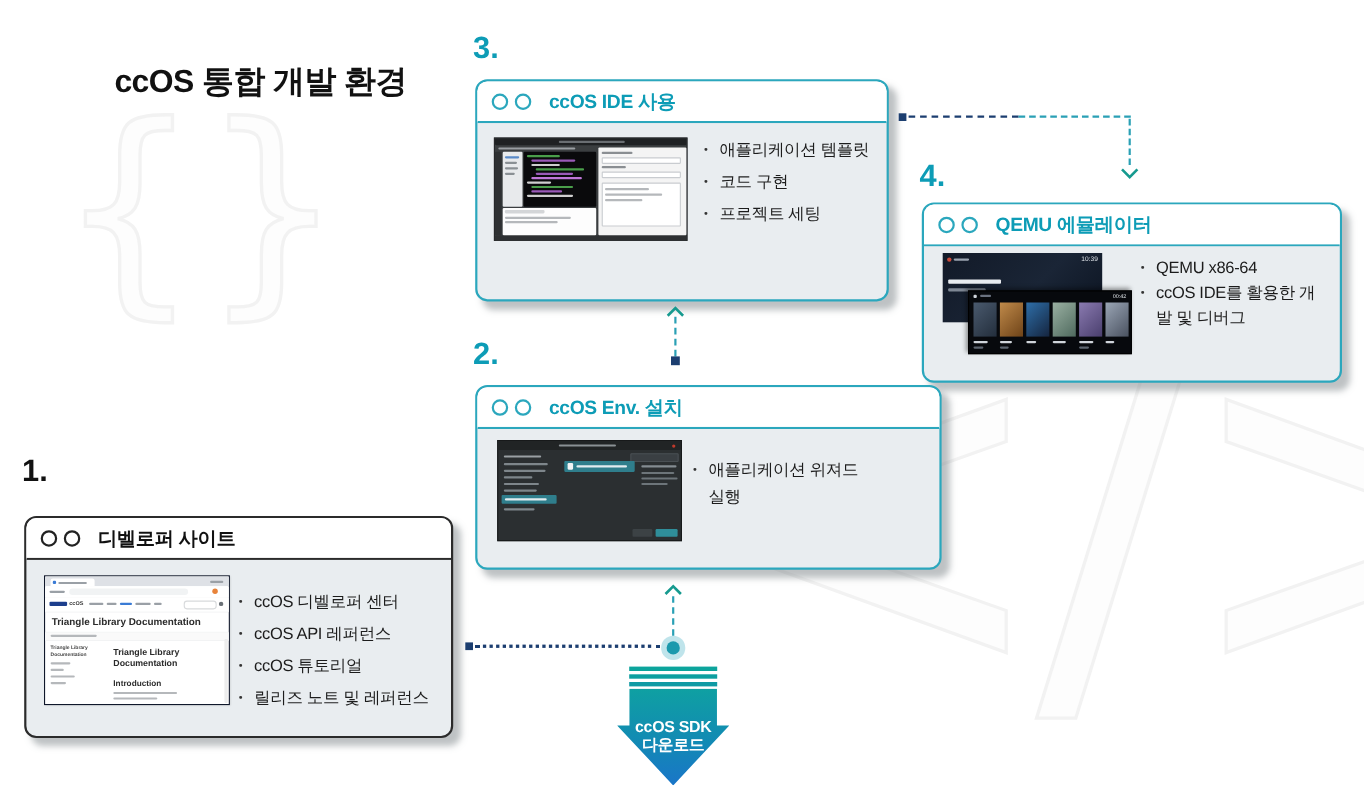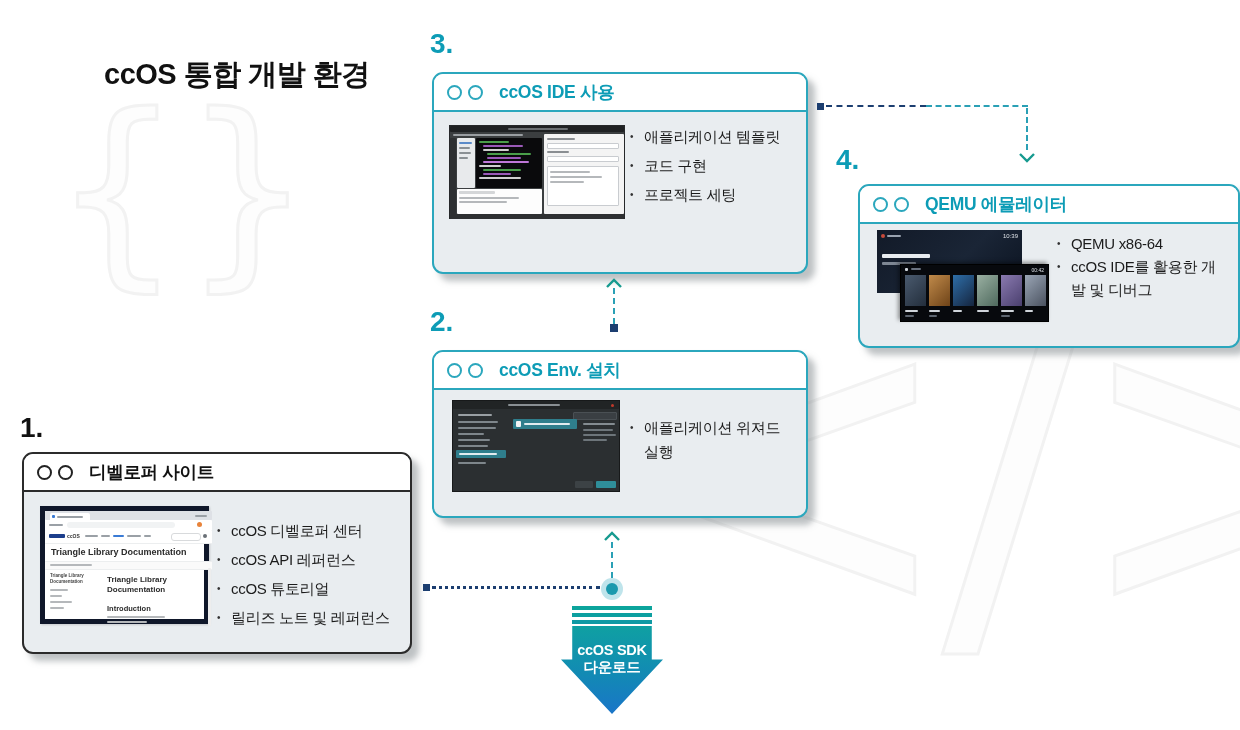--- a/index.html
+++ b/index.html
@@ -35,26 +35,26 @@
   .hdash-n2{position:absolute;border-top:2px dashed #1c3e70;z-index:2;}
   .vdash{position:absolute;border-left:2px dashed #2aa0b5;z-index:2;}
   .chev{position:absolute;z-index:2;}
   .halo{position:absolute;width:22px;height:22px;border-radius:50%;background:rgba(43,167,189,.3);z-index:2;}
   .hdot{position:absolute;width:12px;height:12px;border-radius:50%;background:#1b99ad;z-index:3;}
   
   .dl-bar{position:absolute;z-index:2;}
   #dl-arrow{position:absolute;left:561px;top:626px;width:102px;height:88px;z-index:2;
             background:linear-gradient(180deg,#0fa0a2 0%,#128ab4 55%,#1a75c8 100%);
             clip-path:polygon(11% 0,89% 0,89% 38%,100% 38%,50% 100%,0 38%,11% 38%);
-            color:#fff;text-align:center;font-size:14.5px;font-weight:700;line-height:17px;padding-top:16px;box-sizing:border-box;letter-spacing:-0.3px;}
+            color:#fff;text-align:center;font-size:14.5px;font-weight:700;line-height:17px;padding-top:27px;box-sizing:border-box;letter-spacing:-0.3px;}
   
   .thumb{position:absolute;box-sizing:border-box;}
   .b{position:absolute;display:block;height:3px;background:#c9ccd0;border-radius:1px;}
   
-  #thumb-browser{background:#fff;border:5px solid #0f172a;box-shadow:1px 1px 2px rgba(0,0,0,.15);}
+  #thumb-browser{background:#fff;border:1px solid #0f172a;box-shadow:1px 1px 2px rgba(0,0,0,.15);}
   
   #thumb-ide{background:#3b3e40;border:1px solid #26282a;}
   
   #thumb-installer{background:#2b2f31;border:1px solid #17191a;}
   
   .emu{position:absolute;box-sizing:border-box;}
   #emu-back{background:linear-gradient(135deg,#121a28 0%,#1a2536 55%,#0b1320 100%);}
   #emu-front{background:#07090d;border:1px solid #000;box-shadow:-2px -2px 4px rgba(0,0,0,.4);}
   .tile{position:absolute;top:10px;width:21px;height:31px;}
   .emu-time{position:absolute;color:#dfe3e8;font-size:6px;}
@@ -111,28 +111,28 @@
       <i class="b" style="left:97px;top:12px;width:28px;height:2px;background:#8a8e92;"></i>
       <i class="b" style="left:97px;top:17px;width:70px;height:4px;background:#ffffff;border:1px solid #c9ccd0;"></i>
       <i class="b" style="left:97px;top:25px;width:22px;height:2px;background:#8a8e92;"></i>
       <i class="b" style="left:97px;top:30px;width:70px;height:4px;background:#ffffff;border:1px solid #c9ccd0;"></i>
       <i class="b" style="left:97px;top:40px;width:70px;height:38px;background:#ffffff;border:1px solid #c9ccd0;"></i>
       <i class="b" style="left:100px;top:45px;width:40px;height:2px;background:#b5b8bb;"></i>
       <i class="b" style="left:100px;top:50px;width:52px;height:2px;background:#b5b8bb;"></i>
       <i class="b" style="left:100px;top:55px;width:34px;height:2px;background:#b5b8bb;"></i>
       <i class="b" style="left:0;top:88px;width:174px;height:5px;background:#2e3032;"></i>
     </div>
-    <ul class="blist" style="left:195px;top:48px;width:168px;line-height:29px;">
+    <ul class="blist" style="left:205px;top:48px;width:168px;line-height:29px;">
       <li>애플리케이션 템플릿</li>
       <li>코드 구현</li>
       <li>프로젝트 세팅</li>
     </ul>
   </section>
 
-  <section class="card" style="left:838px;top:184px;width:378px;height:160px;margin-left:20px;">
+  <section class="card" style="left:838px;top:184px;width:378px;height:160px;">
     <header class="card-h">
       <span class="dot-o"></span>
       <span class="dot-o"></span>
       <h2>QEMU 에뮬레이터</h2>
     </header>
     <div class="thumb" style="left:13px;top:42px;width:176px;height:106px;">
       <div id="emu-back" class="emu" style="left:4px;top:2px;width:145px;height:63px;">
         <i class="b" style="left:4px;top:4px;width:4px;height:4px;background:#c84a3a;border-radius:50%;"></i>
         <i class="b" style="left:10px;top:5px;width:14px;height:2px;background:#9aa3b0;"></i>
         <span class="emu-time" style="right:4px;top:3px;">10:39</span>
@@ -159,21 +159,21 @@
         <i class="b" style="left:28px;top:50px;width:8px;height:2px;background:#5d6570;"></i>
         <i class="b" style="left:100px;top:50px;width:9px;height:2px;background:#5d6570;"></i>
       </div>
     </div>
     <ul class="blist" style="left:196px;top:46px;width:160px;line-height:23px;">
       <li>QEMU x86-64</li>
       <li>ccOS IDE를 활용한 개발 및 디버그</li>
     </ul>
   </section>
 
-  <section class="card" style="left:432px;top:350px;width:372px;height:164px;">
+  <section class="card" style="left:432px;top:350px;width:372px;height:164px;padding-left:48px;">
     <header class="card-h">
       <span class="dot-o"></span>
       <span class="dot-o"></span>
       <h2>ccOS Env. 설치</h2>
     </header>
     <div id="thumb-installer" class="thumb" style="left:18px;top:48px;width:168px;height:92px;">
       <i class="b" style="left:0;top:0;width:166px;height:8px;background:#212425;"></i>
       <i class="b" style="left:55px;top:3px;width:52px;height:2px;background:#8a9094;"></i>
       <i class="b" style="left:158px;top:3px;width:3px;height:3px;background:#c0392b;border-radius:50%;"></i>
       <i class="b" style="left:120px;top:11px;width:42px;height:6px;background:#3a3f43;border:1px solid #4a5054;"></i>
@@ -194,21 +194,21 @@
       <i class="b" style="left:130px;top:33px;width:33px;height:2px;background:#6d757a;"></i>
       <i class="b" style="left:130px;top:38px;width:24px;height:2px;background:#6d757a;"></i>
       <i class="b" style="left:122px;top:80px;width:18px;height:7px;background:#3c4245;"></i>
       <i class="b" style="left:143px;top:80px;width:20px;height:7px;background:#2f8e9a;"></i>
     </div>
     <ul class="blist" style="left:195px;top:64px;width:162px;line-height:24px;">
       <li>애플리케이션 위져드 실행</li>
     </ul>
   </section>
 
-  <section class="card black" style="left:22px;top:452px;width:386px;height:198px;">
+  <section class="card black" style="left:22px;top:469px;width:386px;height:198px;">
     <header class="card-h">
       <span class="dot-o"></span>
       <span class="dot-o"></span>
       <h2>디벨로퍼 사이트</h2>
     </header>
     <div id="thumb-browser" class="thumb" style="left:16px;top:52px;width:169px;height:118px;">
       <i class="b" style="left:0;top:0;width:167px;height:9px;background:#dee1e6;"></i>
       <i class="b" style="left:5px;top:2px;width:40px;height:7px;background:#ffffff;border-radius:2px 2px 0 0;"></i>
       <i class="b" style="left:7px;top:4px;width:3px;height:3px;background:#3a7bd5;"></i>
       <i class="b" style="left:12px;top:5px;width:26px;height:2px;background:#9aa0a6;"></i>

